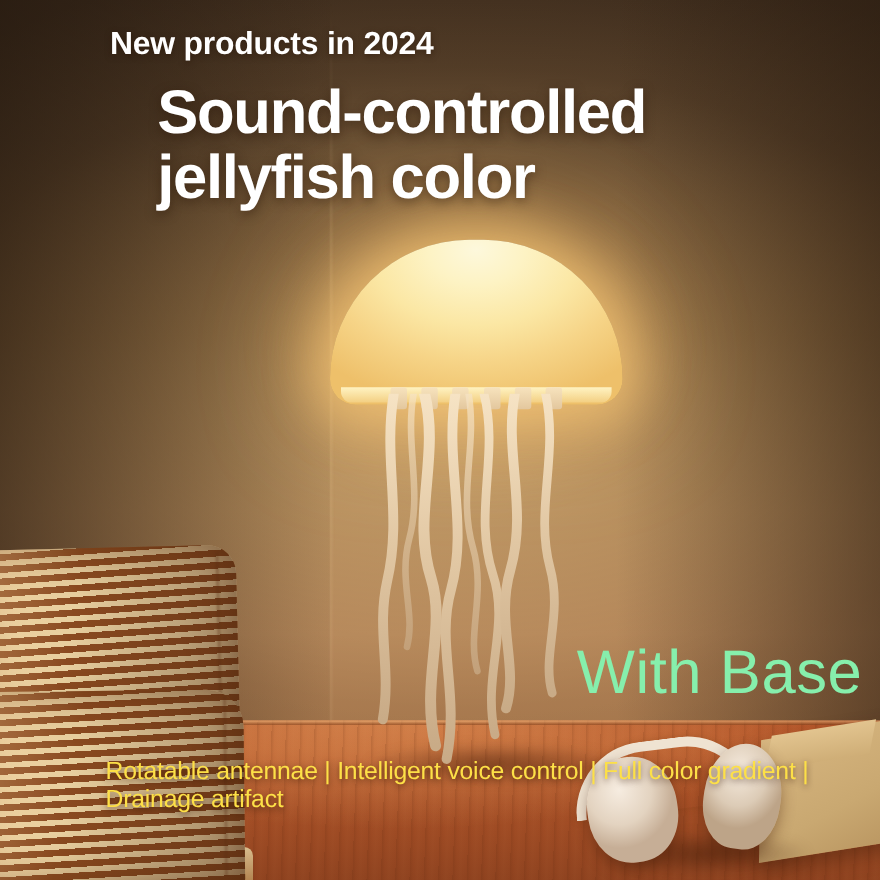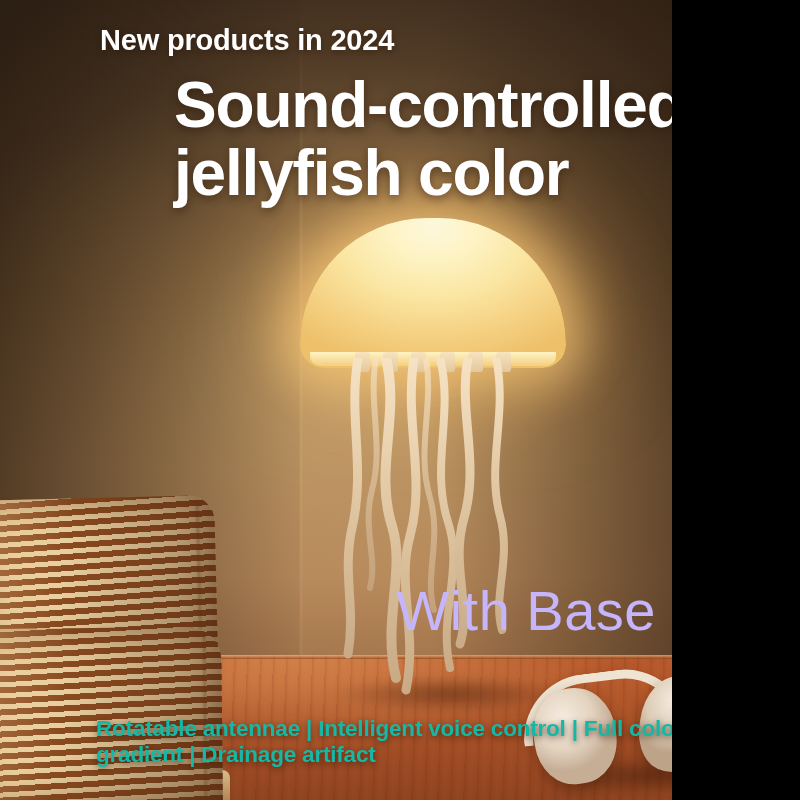--- a/index.html
+++ b/index.html
@@ -1,17 +1,17 @@
 <!DOCTYPE html>
 <html><head>
 <meta charset="utf-8">
 <style>
   html,body{margin:0;padding:0;background:#000;}
   .stage{
-    position:relative;width:672px;height:800px;overflow:hidden;
+    position:relative;width:800px;height:800px;overflow:hidden;
     font-family:"Liberation Sans",sans-serif;
     background:#4a3526;
   }
   
   .wall{
     position:absolute;inset:0;
     background:
       radial-gradient(120% 70% at 52% 44%, rgba(255,205,130,0.50) 0%, rgba(255,190,110,0.28) 28%, rgba(190,130,70,0.10) 52%, rgba(0,0,0,0) 72%),
       linear-gradient(180deg,#3d2c1d 0%, #4b3724 16%, #70502f 38%, #9a7047 58%, #a97a50 72%, #9d6f47 86%, #8a6039 100%),
       linear-gradient(90deg,#3a2a1c 0%, #5a4129 22%, #7a5733 46%, #6d4d2e 72%, #4c3723 100%);
@@ -152,33 +152,32 @@
 
   
   .kicker{
     position:absolute;left:100px;top:24px;
     font-size:29px;font-weight:bold;color:#ffffff;
     letter-spacing:-0.2px;
     text-shadow:0 2px 6px rgba(40,20,6,.55);
   }
   .headline{
     position:absolute;left:143px;top:72px;width:620px;
-    font-size:64px;font-weight:bold;color:#ffffff;
+    font-size:56px;font-weight:bold;color:#ffffff;
     line-height:1.06;letter-spacing:-1.2px;
     text-shadow:0 3px 10px rgba(40,20,6,.5);
-    margin-left:31px;
   }
   .with-base{
     position:absolute;right:16px;top:578px;
-    font-size:56px;font-weight:normal;color:#c4b5fd;
+    font-size:56px;font-weight:normal;color:#86efac;
     letter-spacing:0.5px;
   }
   .features{
-    position:absolute;left:96px;top:716px;width:648px;
-    font-size:22.5px;font-weight:bold;color:#14b8a6;
+    position:absolute;left:96px;top:688px;width:648px;
+    font-size:22.5px;font-weight:normal;color:#fde047;
     line-height:1.17;letter-spacing:-0.2px;
     text-shadow:0 2px 6px rgba(50,22,6,.65);
   }
 </style>
 </head>
 <body>
 
 <div class="stage">
 
   <div class="wall"></div>

